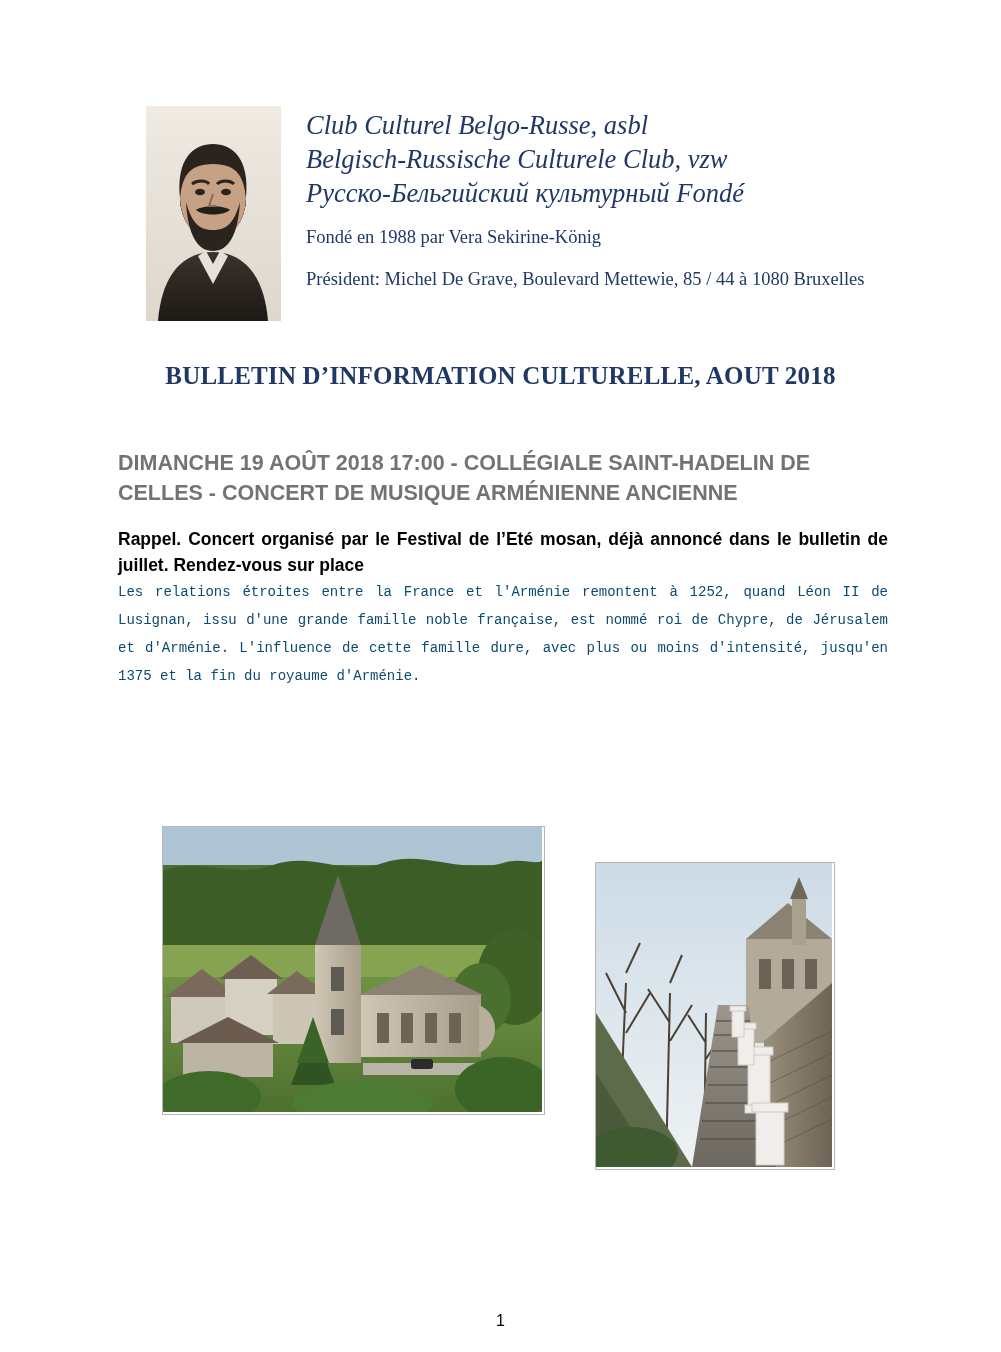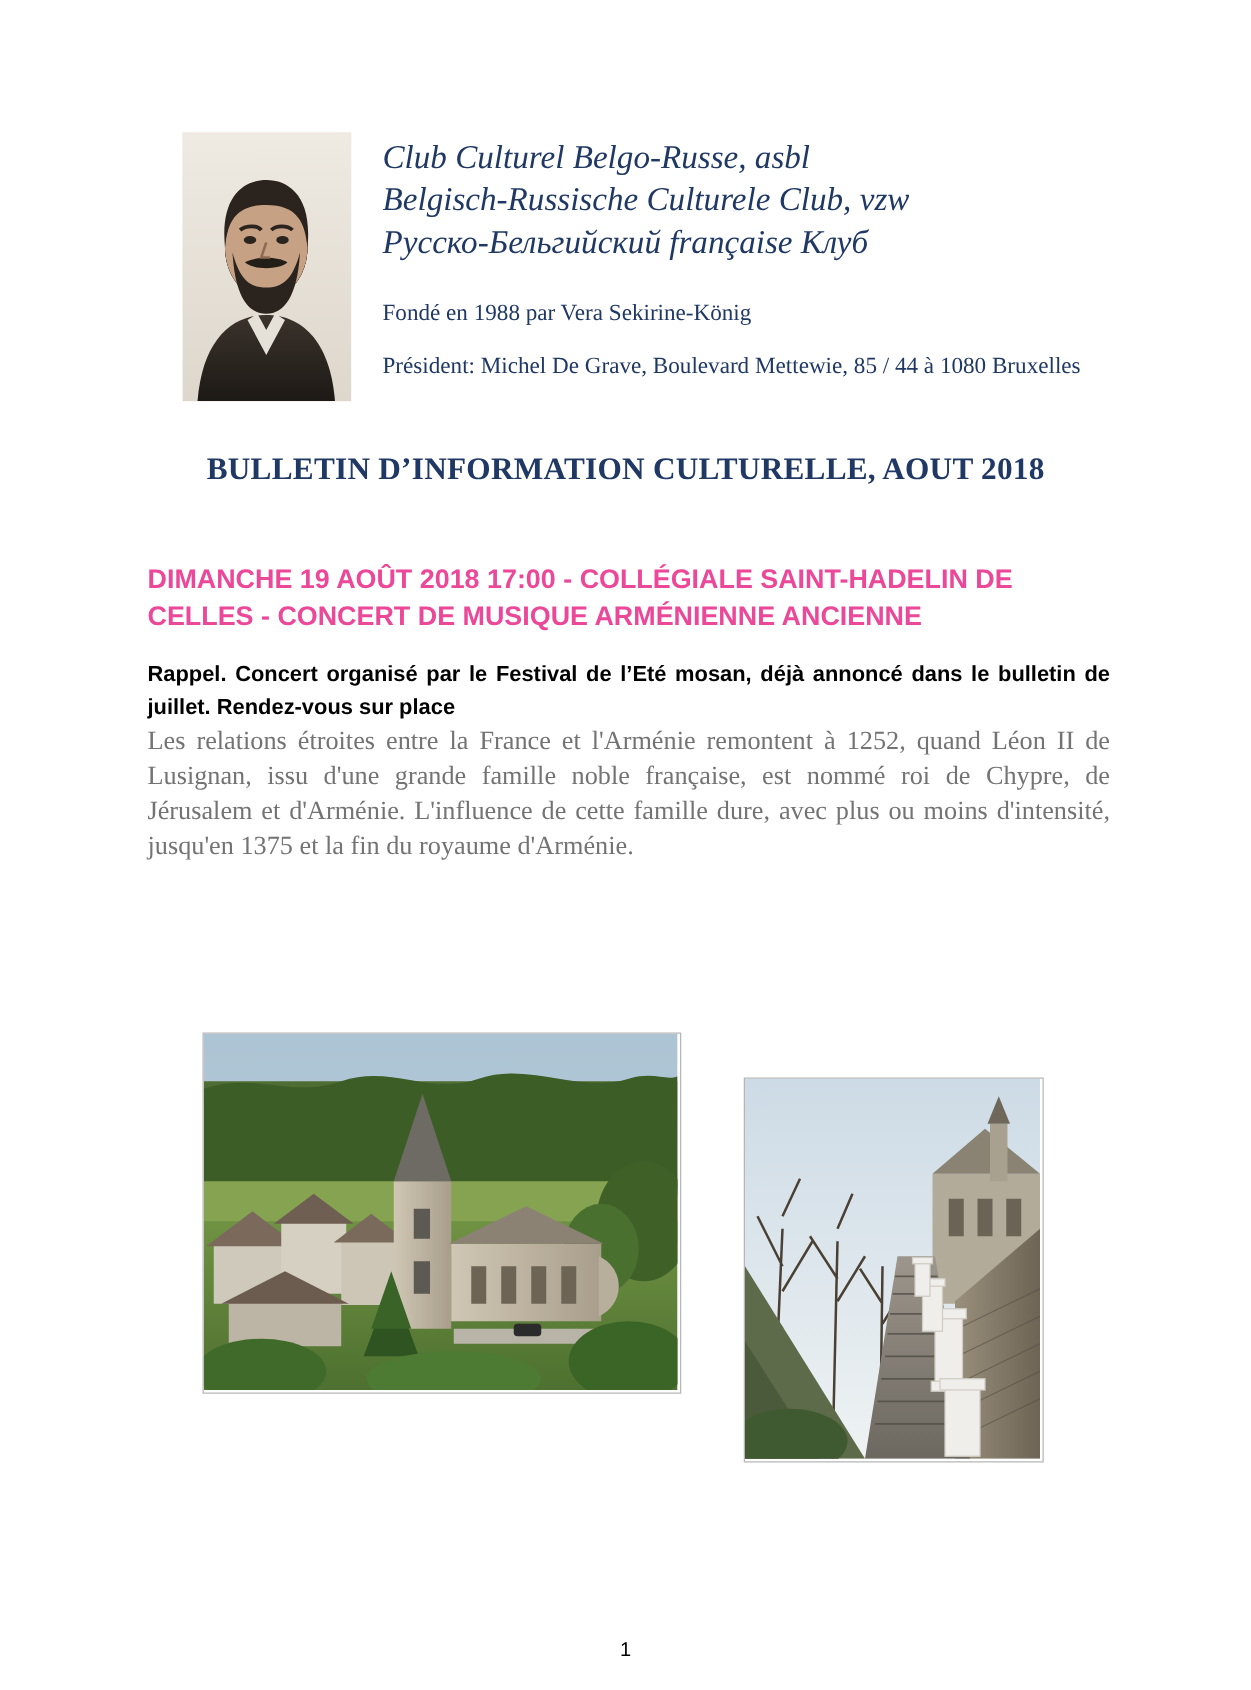--- a/index.html
+++ b/index.html
@@ -52,21 +52,21 @@
   }
   .org-line {
     font-family: "Liberation Serif", serif;
     font-style: italic;
     font-size: 26.5px;
     line-height: 34px;
     color: #1f3864;
     white-space: nowrap;
   }
   .org-sub {
-    margin-top: 28px;
+    margin-top: 14px;
     font-size: 18.5px;
     line-height: 26px;
     color: #1f3864;
     font-style: normal;
   }
   .org-pres {
     margin-top: 16px;
     font-size: 18.5px;
     line-height: 26px;
     color: #1f3864;
@@ -94,21 +94,21 @@
     left: 118px;
     top: 448px;
     width: 770px;
   }
 
   .event-heading {
     font-family: "Liberation Sans", sans-serif;
     font-weight: bold;
     font-size: 21.5px;
     line-height: 30px;
-    color: #ec4899;
+    color: #737373;
     margin: 0 0 18px 0;
   }
 
   .attention {
     font-family: "Liberation Sans", sans-serif;
     font-style: italic;
     font-size: 15.5px;
     line-height: 22px;
     color: #c00000;
     text-align: center;
@@ -122,24 +122,24 @@
     font-family: "Liberation Sans", sans-serif;
     font-weight: bold;
     font-size: 17.5px;
     line-height: 26px;
     color: #000000;
     text-align: justify;
     margin: 0;
   }
 
   .paragraph {
-    font-family: Liberation Serif, serif;
-    font-size: 21px;
+    font-family: Liberation Mono, monospace;
+    font-size: 14px;
     line-height: 28px;
-    color: #737373;
+    color: #0c4a6e;
     text-align: justify;
     margin: 0;
   }
 
   
   .photo-row {
     position: absolute;
     left: 0;
     top: 826px;
     width: 1001px;
@@ -220,21 +220,21 @@
 
         <path d="M67 88 L63 100 L70 100" stroke="#8d6b52" stroke-width="2" fill="none"></path>
 
         <rect width="135" height="215" fill="none"></rect>
       </svg>
     </div>
 
     <div class="org-titles">
       <div class="org-line">Club Culturel Belgo-Russe, asbl</div>
       <div class="org-line">Belgisch-Russische Culturele Club, vzw</div>
-      <div class="org-line">Русско-Бельгийский française Клуб</div>
+      <div class="org-line">Русско-Бельгийский культурный Fondé</div>
       <div class="org-sub">Fondé en 1988 par Vera Sekirine-König</div>
       <div class="org-pres">Président: Michel De Grave, Boulevard Mettewie, 85 / 44 à 1080 Bruxelles</div>
     </div>
   </div>
 
   <div class="bulletin-title">BULLETIN D’INFORMATION CULTURELLE,  AOUT 2018</div>
 
   <div class="content">
 
     <h2 class="event-heading">DIMANCHE 19 AOÛT 2018 17:00 - COLLÉGIALE SAINT-HADELIN DE CELLES - CONCERT DE MUSIQUE ARMÉNIENNE ANCIENNE</h2>

